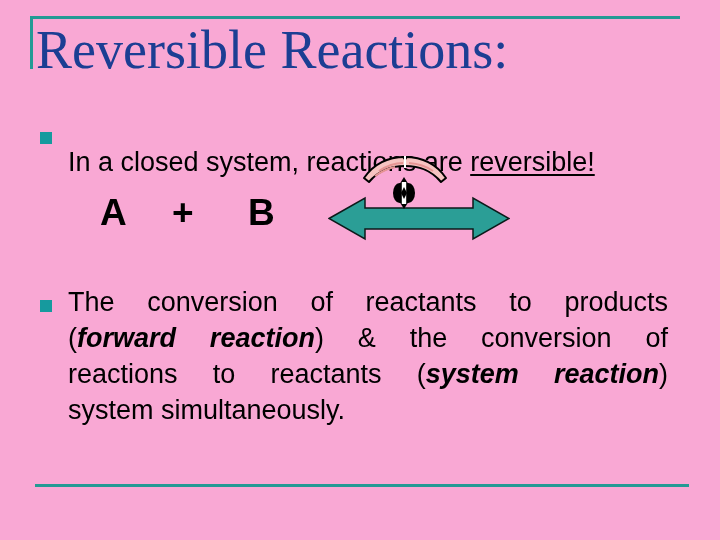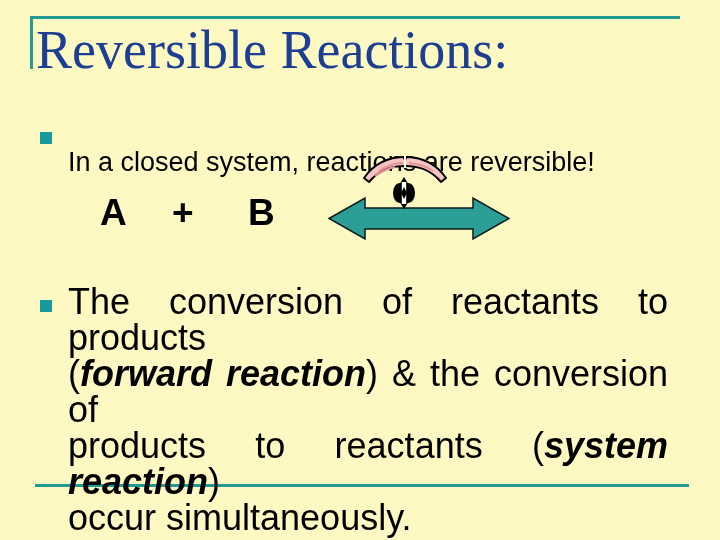--- a/index.html
+++ b/index.html
@@ -1,42 +1,42 @@
 <!DOCTYPE html>
 <html style="--teal: #249a94; --bullet_teal: #169a9e; --arrow_teal: #2b9e96; --navy: #1c3e93; --pink: #f6c3c1; --pink_dark: #e59493;"><head>
 <meta charset="utf-8">
 <style>
   html,body{margin:0;padding:0;background:#fff;}
-  .slide{position:relative;width:720px;height:540px;background:#fef9c3;overflow:hidden;
+  .slide{position:relative;width:720px;height:540px;background:#f9a8d4;overflow:hidden;
          font-family:"Liberation Sans",sans-serif;color:#000;}
   .rule{position:absolute;background:var(--teal);}
   .rule-top{left:30px;top:16px;width:650px;height:3px;}
   .rule-left{left:30px;top:16px;width:3px;height:53px;}
   .rule-bottom{left:35px;top:484px;width:654px;height:3px;}
   .title{position:absolute;left:36px;top:18px;margin:0;
          font-family:"Liberation Serif",serif;font-weight:400;
          font-size:54px;line-height:1.2;color:var(--navy);white-space:nowrap;}
   .bullet-sq{position:absolute;width:12px;height:12px;background:var(--bullet_teal);}
   .sq1{left:40px;top:132px;}
   .sq2{left:40px;top:300px;}
   .b1{position:absolute;left:68px;top:118px;font-size:27px;line-height:34px;white-space:nowrap;}
-  .underline{text-decoration-thickness:2px;text-underline-offset:3px;}
+  .underline{text-decoration:underline;text-decoration-thickness:2px;text-underline-offset:3px;}
   .eq{position:absolute;font-weight:700;font-size:37px;line-height:1;letter-spacing:1px;}
   .eq-a{left:100px;top:194px;}
   .eq-plus{left:172px;top:194px;}
   .eq-b{left:248px;top:194px;}
   .eq-ab{left:538px;top:194px;}
   .art{position:absolute;}
   .arrow-svg{left:328px;top:195px;}
   .pink-svg{left:361px;top:155px;}
   .orn-svg{left:392px;top:177px;}
   .fill-teal{fill:var(--arrow_teal);stroke:#0c1a1a;stroke-width:1.5;}
   .fill-pink{fill:var(--pink);stroke:#000;stroke-width:2;stroke-linejoin:round;}
   .pink-streak{fill:none;stroke:var(--pink_dark);stroke-width:2;}
-  .para{position:absolute;left:68px;top:284px;width:600px;font-size:36px;line-height:36px;}
+  .para{position:absolute;left:68px;top:284px;width:600px;font-size:27px;line-height:36px;}
   .jline{text-align:justify;text-align-last:justify;}
   .lastline{text-align:left;}
   .bi{font-weight:700;font-style:italic;margin-top:46px;}
 </style>
 </head>
 <body>
 
 <div class="slide">
 
   <div class="rule rule-top"></div>
@@ -71,17 +71,17 @@
     <ellipse cx="7.5" cy="16" rx="6.5" ry="10" fill="#000"></ellipse>
     <ellipse cx="16.5" cy="16" rx="6.5" ry="10" fill="#000"></ellipse>
     <rect x="9.8" y="5" width="4.4" height="22" fill="#fff"></rect>
     <polygon points="12,10 15,16 12,22 9,16" fill="#000"></polygon>
   </svg>
 
   <span class="bullet-sq sq2"></span>
   <div class="para">
     <div class="jline"><span>The conversion of reactants to products</span></div>
     <div class="jline"><span>(</span><span class="bi">forward reaction</span><span>) &amp; the conversion of</span></div>
-    <div class="jline"><span>products to reactants (</span><span class="bi">system reaction</span><span>)</span></div>
-    <div class="lastline"><span>occur simultaneously.</span></div>
+    <div class="jline"><span>reactions to reactants (</span><span class="bi">system reaction</span><span>)</span></div>
+    <div class="lastline"><span>system simultaneously.</span></div>
   </div>
 
 </div>
 
 </body></html>

